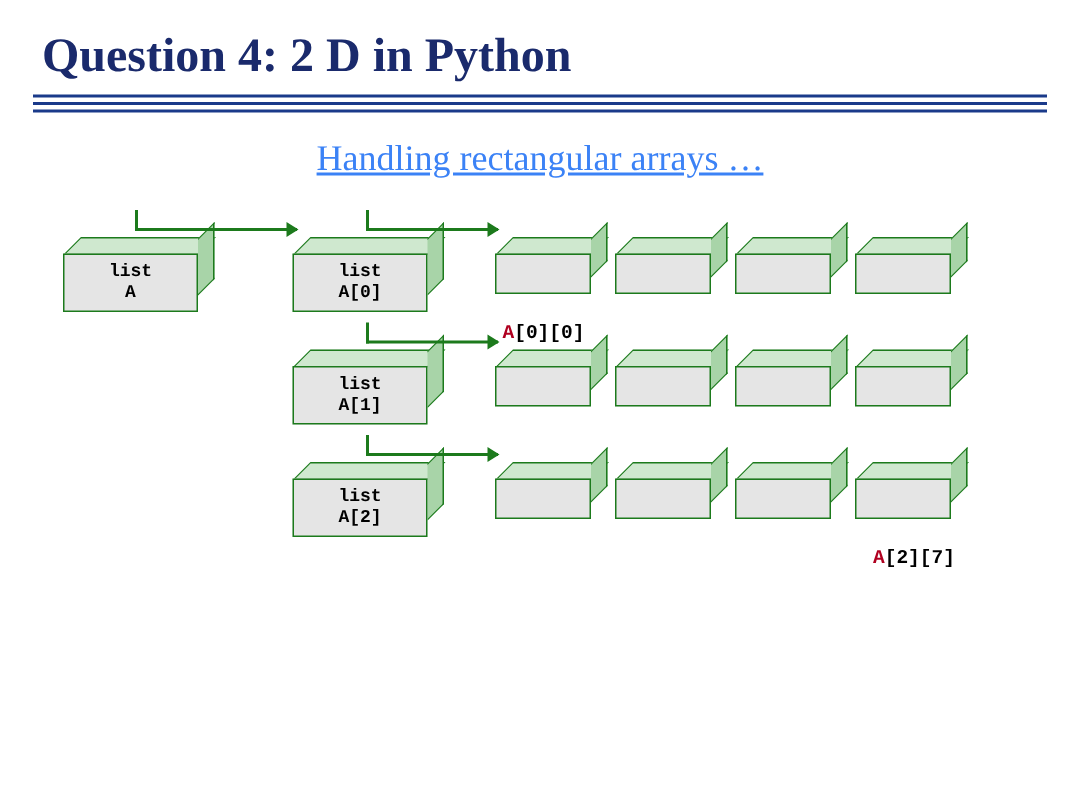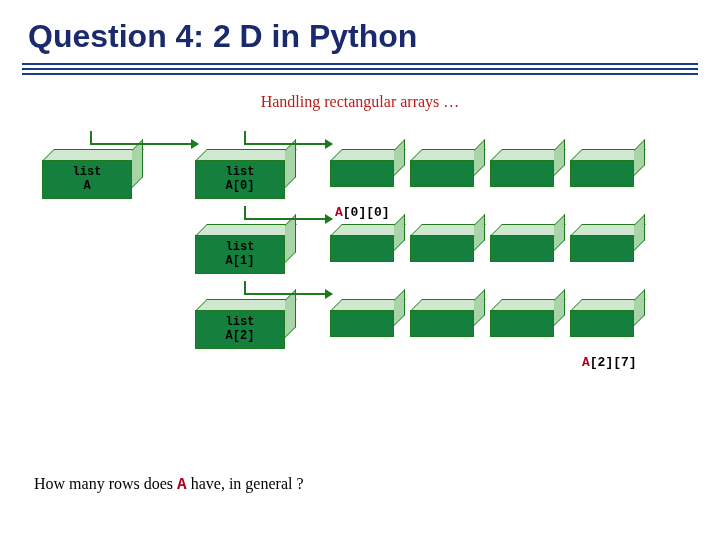--- a/index.html
+++ b/index.html
@@ -9,37 +9,38 @@
     background: #fff;
     font-family: Verdana, Geneva, sans-serif;
     position: relative;
     overflow: hidden;
   }
   .title {
     font-size: 32px;
     font-weight: bold;
     color: #1a2a6c;
     padding: 18px 0 8px 28px;
-    font-family: Liberation Sans, sans-serif;
+    font-family: Liberation Serif, serif;
   }
   .title .q { font-weight: 900; }
   .rule-wrap {
     padding: 0 22px 0 22px;
   }
   .rule {
     height: 2px;
     background: #1a3a8a;
     margin-bottom: 3px;
   }
   .subtitle {
     font-family: "Times New Roman", serif;
-    font-size: 16px;
+    font-size: 24px;
     text-align: center;
-    color: #b91c1c;
+    color: #3b82f6;
     margin-top: 18px;
+    text-decoration: underline;
   }
   .diagram {
     position: relative;
     width: 100%;
     height: 280px;
     margin-top: 18px;
   }
   
   .box3d {
     position: absolute;
@@ -65,21 +66,21 @@
     border-left: none;
     transform: skewY(-45deg);
     transform-origin: top left;
   }
   .box3d .front {
     position: absolute;
     left: 0;
     top: 11px;
     width: 100%;
     bottom: 0;
-    background: #15803d;
+    background: #e5e5e5;
     border: 1.5px solid #1c7a1c;
     display: flex;
     align-items: center;
     justify-content: center;
     font-family: "Courier New", monospace;
     font-weight: bold;
     font-size: 12px;
     text-align: center;
     line-height: 1.15;
     white-space: pre;
@@ -258,16 +259,13 @@
   <div class="annot" style="left:335px; top:60px;">
     <span class="a">A</span><span>[0][0]</span>
   </div>
   <div class="annot" style="left:582px; top:210px;">
     <span class="a">A</span><span>[2][7]</span>
   </div>
 
 </div>
 
 <div class="questions">
-  <p>
-    <span>How many rows does </span><span class="a">A</span><span> have, in general ?</span>
-  </p>
 </div>
 
 </body></html>

